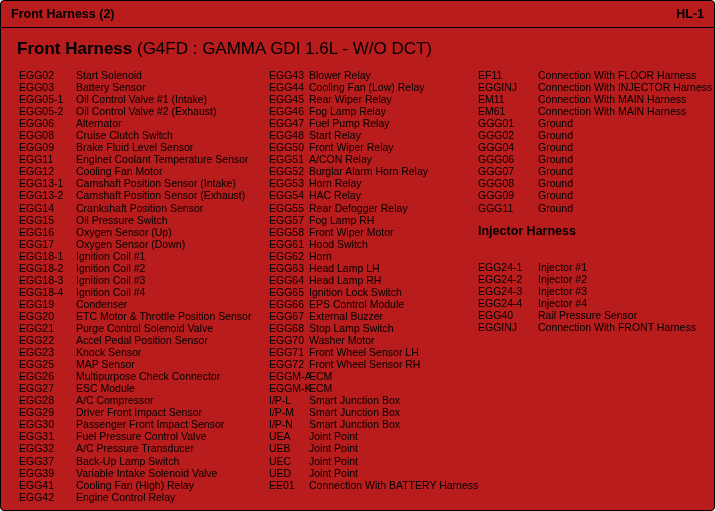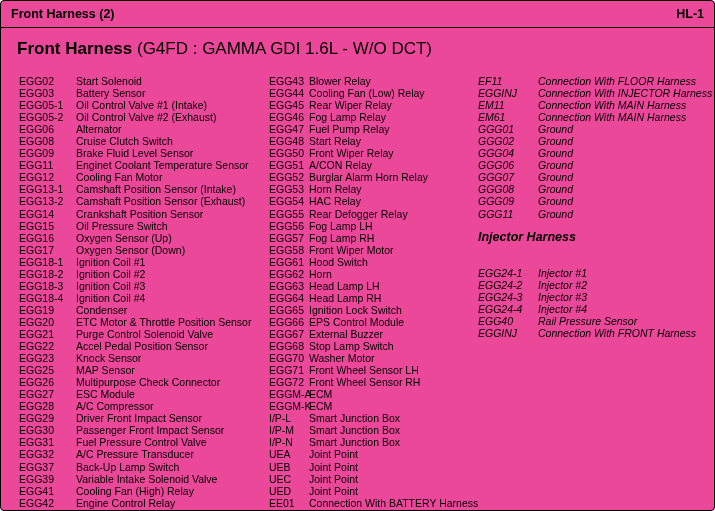--- a/index.html
+++ b/index.html
@@ -7,21 +7,21 @@
     padding: 0;
     background: #ffffff;
   }
   .page {
     position: relative;
     width: 715px;
     height: 511px;
     box-sizing: border-box;
     border: 1px solid #000;
     border-radius: 4px;
-    background: #ec4899;
+    background: #b91c1c;
     color: #000;
     font-family: "Liberation Sans", sans-serif;
     overflow: hidden;
   }
   .header {
     display: flex;
     justify-content: space-between;
     align-items: center;
     height: 26px;
     padding: 0 10px 0 10px;
@@ -32,27 +32,27 @@
   .section-title {
     position: absolute;
     left: 16px;
     top: 38px;
     font-size: 17px;
     white-space: nowrap;
   }
   .section-title .bold { font-weight: bold; }
   .col {
     position: absolute;
-    top: 74px;
+    top: 68px;
     font-size: 10.5px;
     line-height: 12.05px;
   }
   .col-1 { left: 18px; }
   .col-2 { left: 268px; }
-  .col-3 { left: 477px; font-style: italic; }
+  .col-3 { left: 477px; }
   .row { white-space: nowrap; }
   .code { display: inline-block; vertical-align: top; }
   .col-1 .code { width: 57px; }
   .col-2 .code { width: 40px; }
   .col-3 .code { width: 60px; }
   .sub-heading {
     font-size: 12.5px;
     font-weight: bold;
     margin: 11px 0 24px 0;
     white-space: nowrap;
@@ -117,21 +117,20 @@
       <div class="row"><span class="code">EGG45</span><span class="desc">Rear Wiper Relay</span></div>
       <div class="row"><span class="code">EGG46</span><span class="desc">Fog Lamp Relay</span></div>
       <div class="row"><span class="code">EGG47</span><span class="desc">Fuel Pump Relay</span></div>
       <div class="row"><span class="code">EGG48</span><span class="desc">Start Relay</span></div>
       <div class="row"><span class="code">EGG50</span><span class="desc">Front Wiper Relay</span></div>
       <div class="row"><span class="code">EGG51</span><span class="desc">A/CON Relay</span></div>
       <div class="row"><span class="code">EGG52</span><span class="desc">Burglar Alarm Horn Relay</span></div>
       <div class="row"><span class="code">EGG53</span><span class="desc">Horn Relay</span></div>
       <div class="row"><span class="code">EGG54</span><span class="desc">HAC Relay</span></div>
       <div class="row"><span class="code">EGG55</span><span class="desc">Rear Defogger Relay</span></div>
-      <div class="row"><span class="code">EGG56</span><span class="desc">Fog Lamp LH</span></div>
       <div class="row"><span class="code">EGG57</span><span class="desc">Fog Lamp RH</span></div>
       <div class="row"><span class="code">EGG58</span><span class="desc">Front Wiper Motor</span></div>
       <div class="row"><span class="code">EGG61</span><span class="desc">Hood Switch</span></div>
       <div class="row"><span class="code">EGG62</span><span class="desc">Horn</span></div>
       <div class="row"><span class="code">EGG63</span><span class="desc">Head Lamp LH</span></div>
       <div class="row"><span class="code">EGG64</span><span class="desc">Head Lamp RH</span></div>
       <div class="row"><span class="code">EGG65</span><span class="desc">Ignition Lock Switch</span></div>
       <div class="row"><span class="code">EGG66</span><span class="desc">EPS Control Module</span></div>
       <div class="row"><span class="code">EGG67</span><span class="desc">External Buzzer</span></div>
       <div class="row"><span class="code">EGG68</span><span class="desc">Stop Lamp Switch</span></div>

